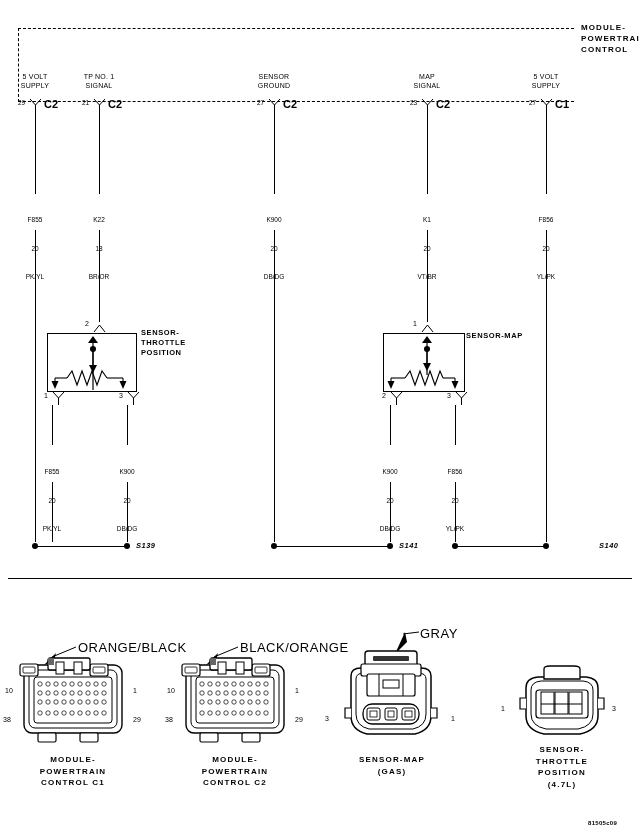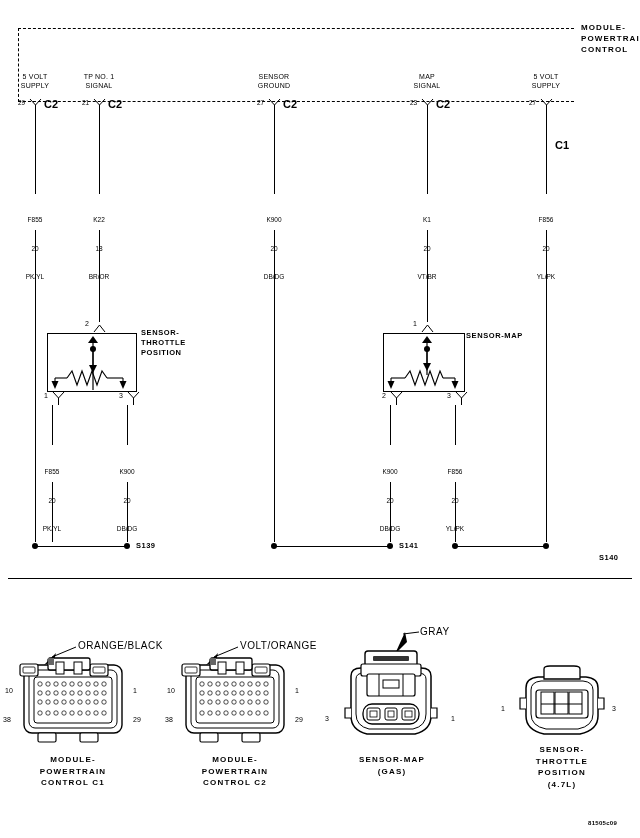--- a/index.html
+++ b/index.html
@@ -7,23 +7,23 @@
        font-family:"Liberation Sans",sans-serif;color:#000;overflow:hidden;}
   .stage{position:absolute;left:0;top:0;width:640px;height:838px;}
   .abs{position:absolute;}
   
   .lbl{font-size:7px;letter-spacing:.2px;line-height:9px;text-align:center;white-space:pre;}
   .lbl-b{font-size:7.5px;font-weight:bold;letter-spacing:.6px;line-height:10px;white-space:pre;}
   .modlabel{font-size:8px;font-weight:bold;letter-spacing:1.1px;line-height:11px;white-space:pre;}
   .pinno{font-size:6.5px;}
   .cno{font-size:11px;font-weight:bold;}
   .wirelbl{font-size:6.5px;line-height:9.5px;text-align:center;white-space:pre;}
-  .splice{font-size:7.5px;font-weight:bold;letter-spacing:.5px;}
+  .splice{font-size:7.5px;font-weight:bold;letter-spacing:.5px;font-style:italic;}
   .conname{font-size:8px;font-weight:bold;letter-spacing:1.2px;line-height:11.5px;text-align:center;white-space:pre;}
-  .callout{font-size:10px;letter-spacing:.5px;white-space:pre;}
+  .callout{font-size:13px;letter-spacing:.5px;white-space:pre;}
   .pnum{font-size:7px;}
   .doccode{font-size:6px;font-weight:bold;letter-spacing:.3px;}
   
   .vline{position:absolute;width:1px;background:#000;}
   .hline{position:absolute;height:1px;background:#000;}
   .dot{position:absolute;width:6px;height:6px;border-radius:50%;background:#000;}
   .box{position:absolute;border:1.5px solid #000;background:#fff;}
   .dashbox{position:absolute;border:1.5px dashed #000;border-right:none;}
   .sep{position:absolute;height:1px;background:#000;left:8px;right:8px;}
   svg{display:block;overflow:visible;}
@@ -71,21 +71,21 @@
   <div class="abs pinno" style="left:410px;top:99px;">23</div>
   <svg class="abs" style="left:421px;top:98px;" width="13" height="14">
     <path d="M1,1 L6.5,7 L12,1 M6.5,7 L6.5,14" stroke="#000" stroke-width="1" fill="none"></path>
     </svg>
   <div class="abs cno" style="left:436px;top:98px;">C2</div>
 
   <div class="abs pinno" style="left:529px;top:99px;">27</div>
   <svg class="abs" style="left:540px;top:98px;" width="13" height="14">
     <path d="M1,1 L6.5,7 L12,1 M6.5,7 L6.5,14" stroke="#000" stroke-width="1" fill="none"></path>
     </svg>
-  <div class="abs cno" style="left:555px;top:98px;margin-top:41px;">C1</div>
+  <div class="abs cno" style="left:555px;top:98px;">C1</div>
 
   <div class="vline" style="left:35px;top:112px;height:82px;"></div>
   <div class="vline" style="left:99px;top:112px;height:82px;"></div>
   <div class="vline" style="left:274px;top:112px;height:82px;"></div>
   <div class="vline" style="left:427px;top:112px;height:82px;"></div>
   <div class="vline" style="left:546px;top:112px;height:82px;"></div>
 
   <div class="abs wirelbl" style="left:5px;top:196px;width:60px;">
     <div>F855</div>
     <div>20</div>
@@ -223,21 +223,21 @@
 
   <div class="dot" style="left:32px;top:543px;"></div>
   <div class="dot" style="left:124px;top:543px;"></div>
   <div class="dot" style="left:271px;top:543px;"></div>
   <div class="dot" style="left:387px;top:543px;"></div>
   <div class="dot" style="left:452px;top:543px;"></div>
   <div class="dot" style="left:543px;top:543px;"></div>
 
   <div class="abs splice" style="left:136px;top:541px;">S139</div>
   <div class="abs splice" style="left:399px;top:541px;">S141</div>
-  <div class="abs splice" style="left:555px;top:553px;padding-left:44px;">S140</div>
+  <div class="abs splice" style="left:555px;top:541px;padding-left:44px;">S140</div>
 
   <div class="sep" style="top:578px;"></div>
 
   <div class="abs callout" style="left:78px;top:640px;">ORANGE/BLACK</div>
   <svg class="abs" style="left:40px;top:645px;" width="40" height="20">
     <line x1="36" y1="2" x2="12" y2="12" stroke="#000" stroke-width="1"></line>
     <path d="M4,20 L16,8 L14,16 Z" fill="#000"></path>
   </svg>
 
   <svg class="abs" style="left:18px;top:657px;" width="110" height="90">
@@ -294,21 +294,21 @@
     <rect x="62" y="76" width="18" height="9" rx="1.5" fill="#fff" stroke="#000" stroke-width="1.2"></rect>
   </svg>
   <div class="abs pnum" style="left:5px;top:687px;">10</div>
   <div class="abs pnum" style="left:133px;top:687px;">1</div>
   <div class="abs pnum" style="left:3px;top:716px;">38</div>
   <div class="abs pnum" style="left:133px;top:716px;">29</div>
   <div class="abs conname" style="left:13px;top:754px;width:120px;">MODULE-
 POWERTRAIN
 CONTROL C1</div>
 
-  <div class="abs callout" style="left:240px;top:640px;">VOLT/ORANGE</div>
+  <div class="abs callout" style="left:240px;top:640px;">BLACK/ORANGE</div>
   <svg class="abs" style="left:202px;top:645px;" width="40" height="20">
     <line x1="36" y1="2" x2="12" y2="12" stroke="#000" stroke-width="1"></line>
     <path d="M4,20 L16,8 L14,16 Z" fill="#000"></path>
   </svg>
 
   <svg class="abs" style="left:180px;top:657px;" width="110" height="90">
     <rect x="6" y="8" width="98" height="68" rx="8" fill="#fff" stroke="#000" stroke-width="1.4"></rect>
     <rect x="11" y="13" width="88" height="58" rx="6" fill="#fff" stroke="#000" stroke-width="1"></rect>
     <rect x="2" y="7" width="18" height="12" rx="2" fill="#fff" stroke="#000" stroke-width="1.2"></rect>
     <rect x="5" y="10" width="12" height="6" rx="1" fill="#fff" stroke="#000" stroke-width=".8"></rect>

